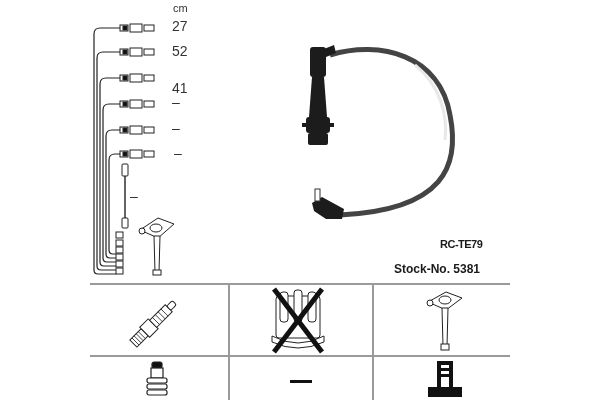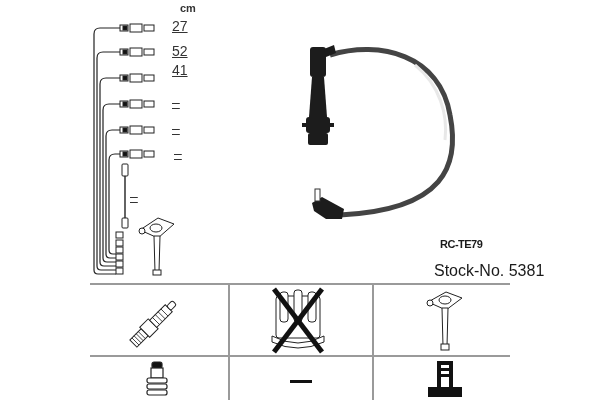--- a/index.html
+++ b/index.html
@@ -1,21 +1,21 @@
 <!DOCTYPE html>
 <html><head>
 <meta charset="utf-8">
 <style>
   html, body { margin:0; padding:0; background:#ffffff; }
   body { width:600px; height:400px; position:relative; overflow:hidden; font-family:"Liberation Sans", sans-serif; color:#222; }
   .abs { position:absolute; }
-  .cm-label { position:absolute; left:180px; top:2px; font-size:11px; font-weight:bold; color:#333; }
-  .len { position:absolute; left:172px; font-size:14px; color:#333;text-decoration:underline; }
+  .cm-label { position:absolute; left:173px; top:2px; font-size:11px; font-weight:normal; color:#333; }
+  .len { position:absolute; left:172px; font-size:14px; color:#333; }
   .title { position:absolute; left:440px; top:238px; font-size:11px; font-weight:bold; color:#1a1a1a; letter-spacing:-0.5px; }
-  .stock { position:absolute; left:434px; top:262px; font-size:16px; font-weight:normal; color:#1a1a1a; }
+  .stock { position:absolute; left:394px; top:262px; font-size:12px; font-weight:bold; color:#1a1a1a; }
   .hline { position:absolute; height:2px; background:#9a9a9a; left:90px; width:420px; }
   .vline { position:absolute; width:2px; background:#9a9a9a; top:284px; height:116px; }
   .cell { position:absolute; }
   svg { display:block; }
 </style>
 </head>
 <body>
 
 <div class="abs" style="left:88px;top:0;width:80px;height:285px;">
   <svg width="80" height="285" viewBox="88 0 80 285">
@@ -98,21 +98,21 @@
       <circle cx="5" cy="19" r="3"></circle>
       <path d="M17 24 h6 l-1 36 h-4 z"></path>
       <rect x="16" y="58" width="8" height="5"></rect>
     </g>
   </svg>
 </div>
 
 <div class="cm-label">cm</div>
 <div class="len" style="top:18px">27</div>
 <div class="len" style="top:43px">52</div>
-<div class="len" style="top:62px">41</div>
+<div class="len" style="top:80px">41</div>
 <div class="len" style="top:94px">–</div>
 <div class="len" style="top:120px">–</div>
 <div class="len" style="top:145px;left:174px">–</div>
 <div class="len" style="top:188px;left:130px">–</div>
 
 <div class="abs" style="left:290px;top:35px;">
   <svg width="190" height="195" viewBox="0 0 190 195">
 
     <path d="M40 20 C 90 5, 150 20, 160 80 C 170 130, 155 175, 50 180" fill="none" stroke="#444" stroke-width="5"></path>
     <path d="M125 30 C 150 50, 158 80, 155 105" fill="none" stroke="#e8e8e8" stroke-width="3"></path>

